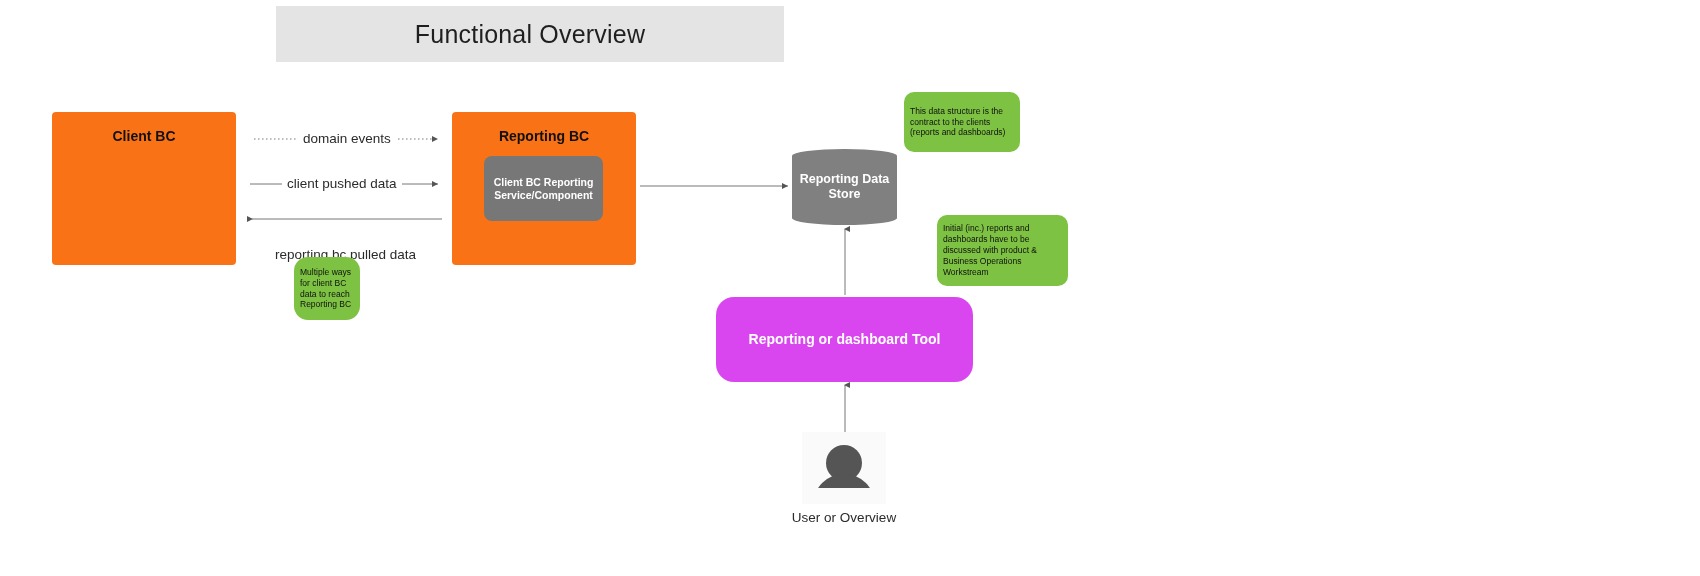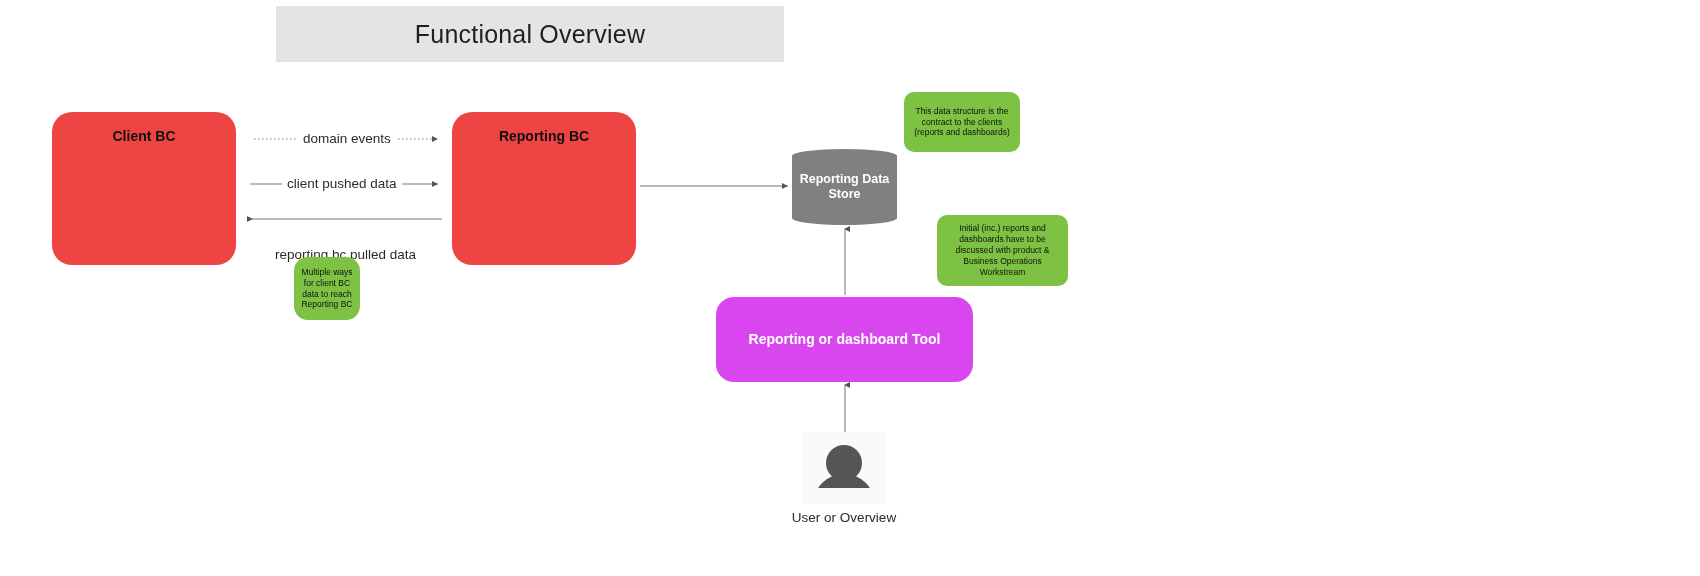--- a/index.html
+++ b/index.html
@@ -36,22 +36,22 @@
   }
   .title-text {
     font-size: 25px;
     font-weight: 400;
     color: #1f1f1f;
     letter-spacing: 0.2px;
   }
 
   
   .bc-box {
-    background: #ef4444;
-    border-radius: 20px;
+    background: #f97316;
+    border-radius: 4px;
   }
   .bc-title {
     position: absolute;
     left: 0;
     right: 0;
     top: 16px;
     text-align: center;
     font-size: 14px;
     font-weight: bold;
     color: #111111;
@@ -157,21 +157,21 @@
     line-height: 1.22;
   }
 
   
   .note {
     background: #7dc242;
     border-radius: 10px;
     display: flex;
     align-items: center;
     justify-content: center;
-    text-align: center;
+    text-align: left;
     color: #111111;
     font-size: 8.5px;
     line-height: 1.28;
     padding: 8px 6px;
     box-sizing: border-box;
   }
   #note-contract {
     left: 904px;
     top: 92px;
     width: 116px;
@@ -284,20 +284,21 @@
   </svg>
 
   <div class="abs bc-box" id="client-bc">
     <div class="bc-title">Client BC</div>
   </div>
 
   <div class="abs bc-box" id="reporting-bc">
     <div class="bc-title">Reporting BC</div>
   </div>
 
+  <div class="abs grey-component">Client BC Reporting Service/Component</div>
 
   <span class="edge-label" id="lbl-domain-events">domain events</span>
   <span class="edge-label" id="lbl-client-pushed">client pushed data</span>
   <span class="edge-label" id="lbl-reporting-pulled">reporting bc pulled data</span>
 
   <div class="abs cylinder">
     <div class="cyl-body"></div>
     <div class="cyl-top"></div>
     <div class="cyl-bottom"></div>
     <div class="cyl-label">Reporting Data Store</div>

